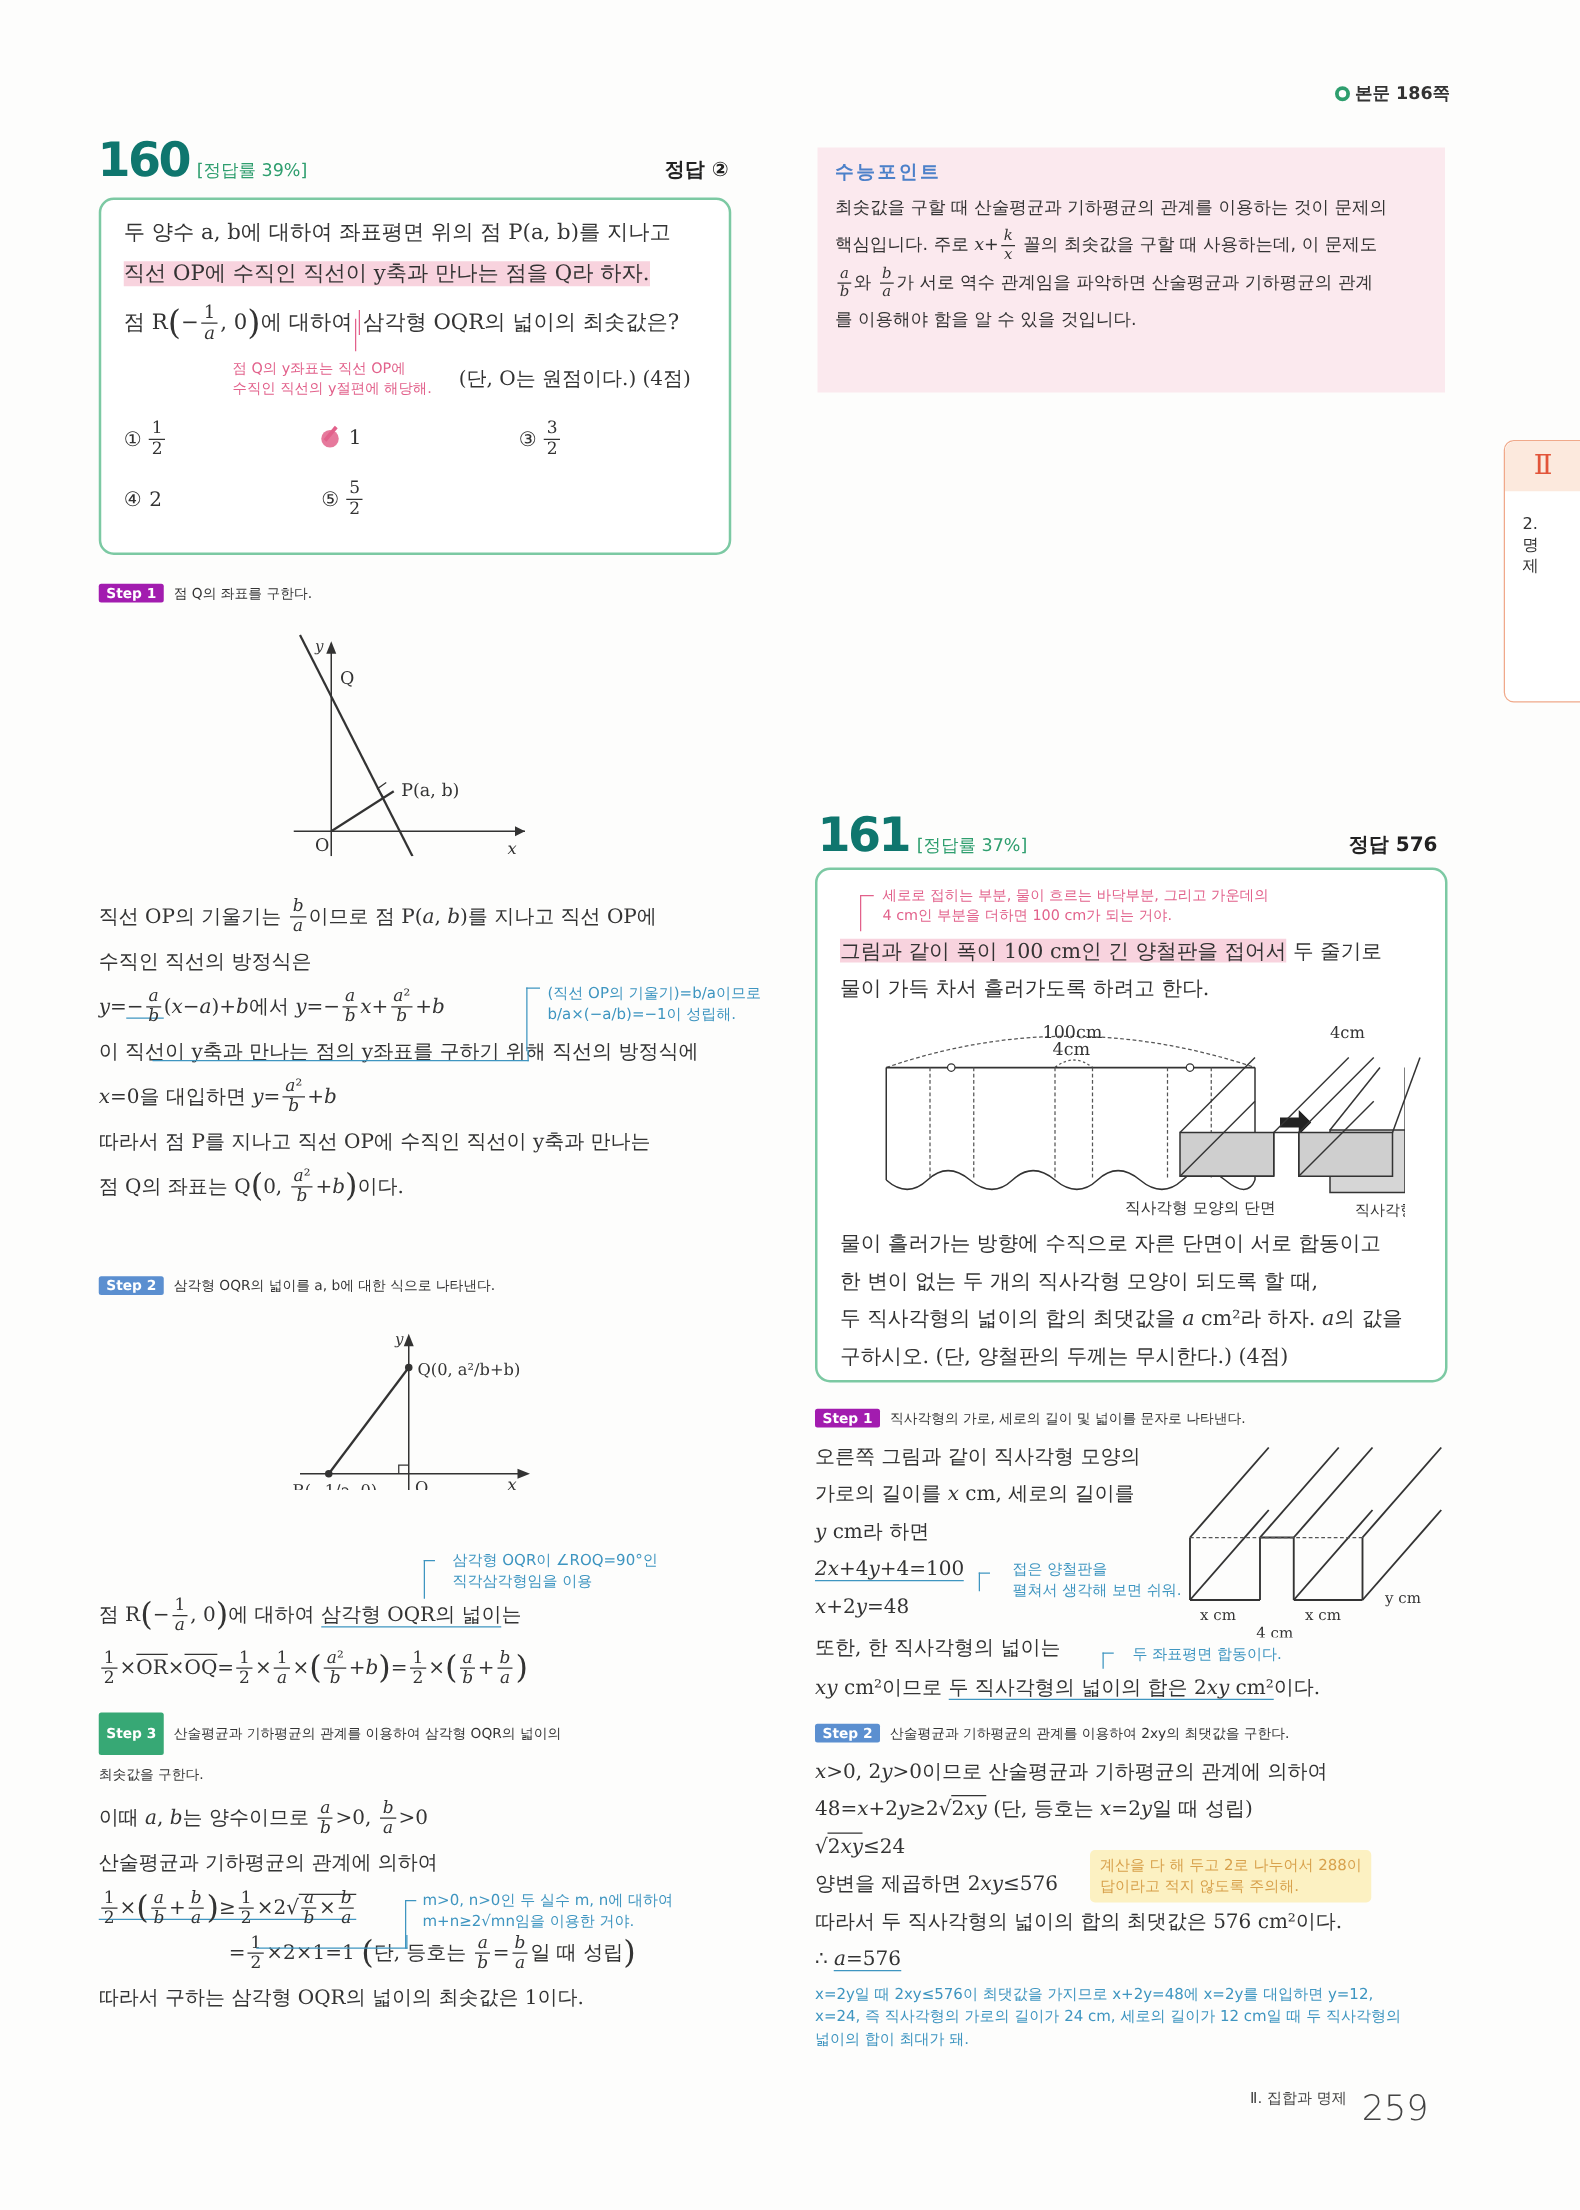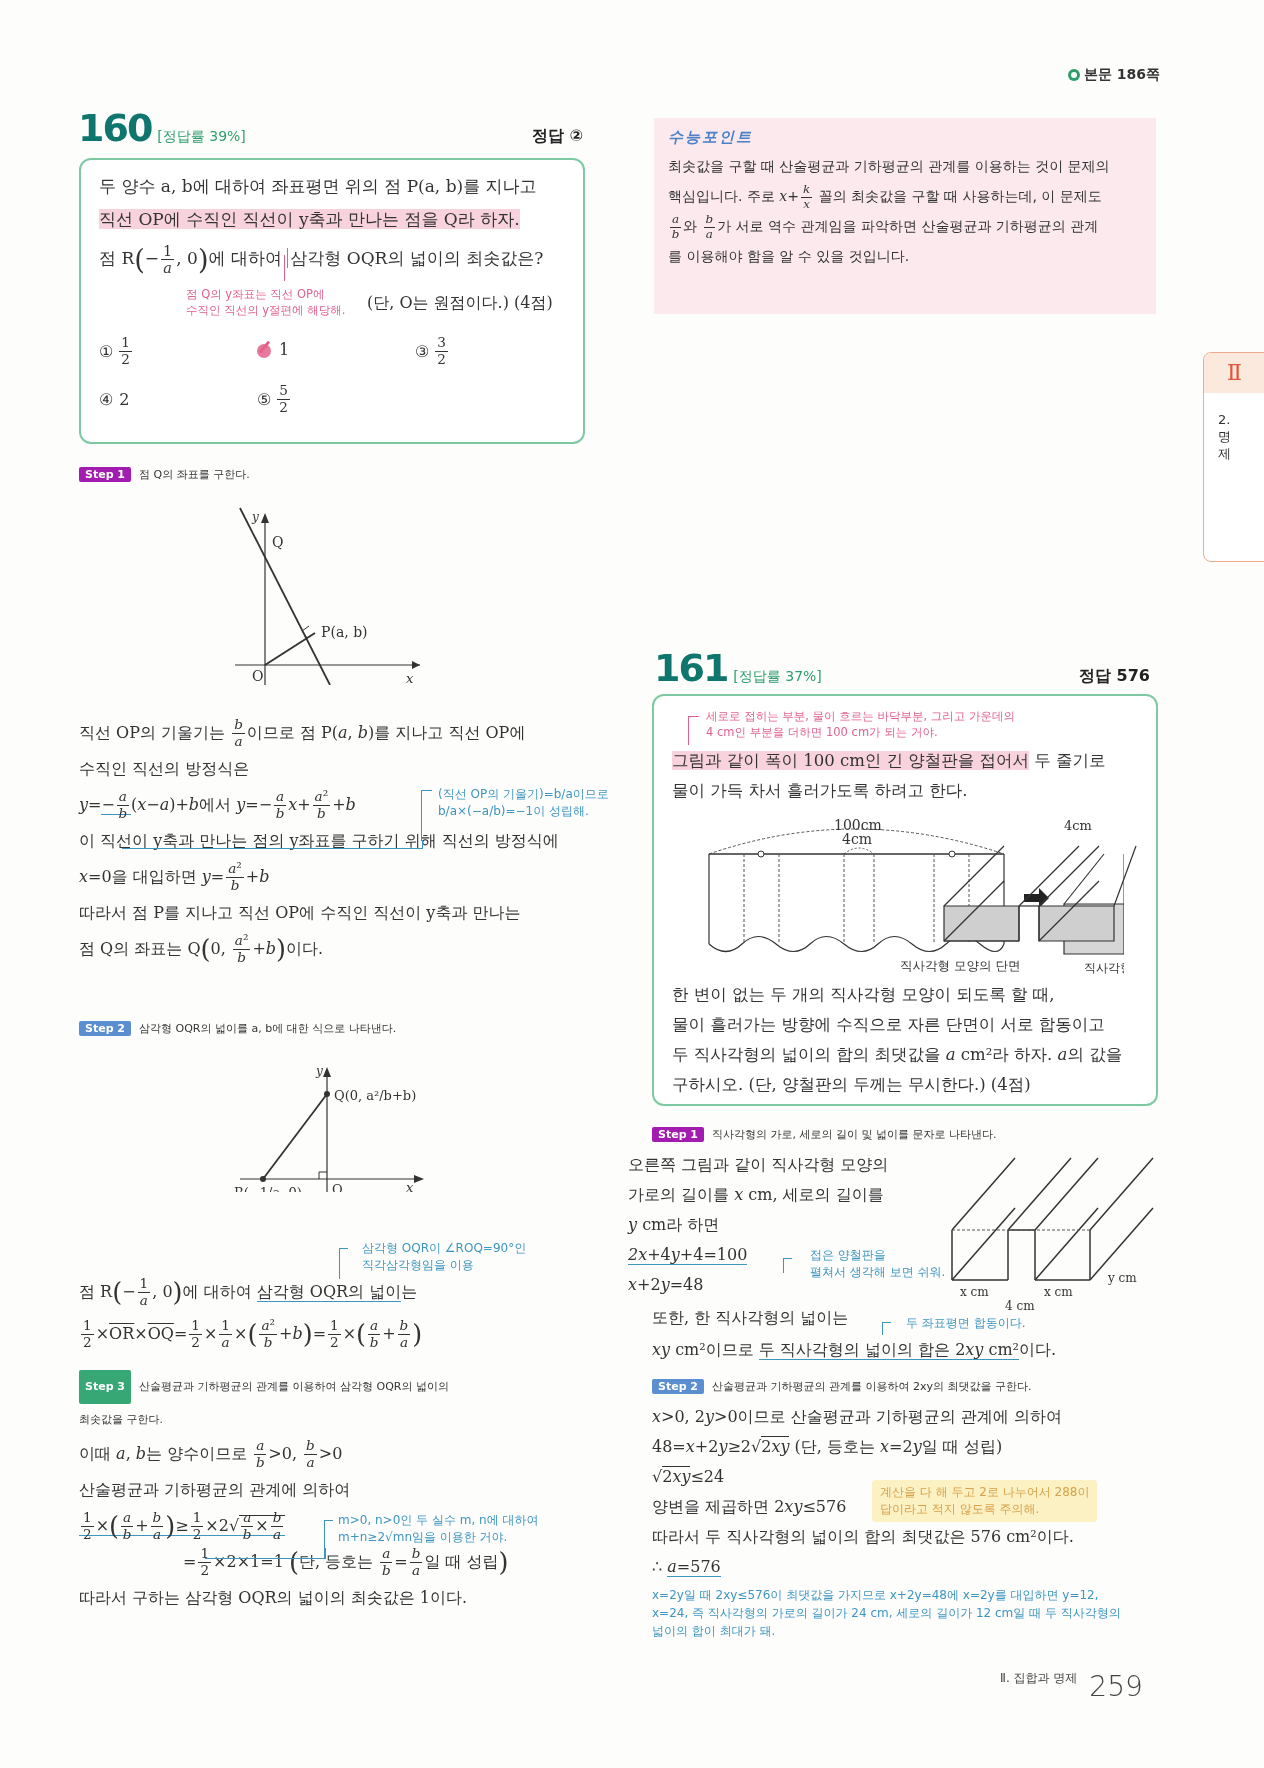--- a/index.html
+++ b/index.html
@@ -21,21 +21,21 @@
   .note-pink { color:#e2618b; font-family:"DejaVu Sans", sans-serif; font-size:11.5px; line-height:16px; }
   .note-blue { color:#3e95c0; font-family:"DejaVu Sans", sans-serif; font-size:12px; line-height:17px; }
   .step { display:inline-block; font-family:"DejaVu Sans", sans-serif; font-weight:bold; color:#fff; font-size:11px; padding:1px 6px; margin-right:8px; vertical-align:middle; border-radius:2px; }
   .step1 { background:#a21caf; }
   .step2 { background:#5b8fd0; }
   .step3 { background:#37a875; }
   .steptext { font-family:"DejaVu Sans", sans-serif; font-size:11px; color:#333; vertical-align:middle; }
   .body { font-size:16px; line-height:36px; color:#333; }
   .ul-blue { border-bottom:1.5px solid #3e95c0; }
   .point { background:#fbe9ee; }
-  .point-title { color:#4c80c9; font-family:"DejaVu Sans", sans-serif; font-weight:bold; font-size:15px; letter-spacing:2px;font-style:italic; }
+  .point-title { color:#4c80c9; font-family:"DejaVu Sans", sans-serif; font-weight:bold; font-size:15px; letter-spacing:2px; }
   .point-text { font-family:"DejaVu Sans", sans-serif; font-size:14px; line-height:30px; color:#333; }
   .side-tab { border:1px solid #f0a98a; border-radius:8px 0 0 8px; background:#fff; }
   .yellow-note { background:#fcf1c2; color:#d8a14c; font-family:"DejaVu Sans", sans-serif; font-size:12px; line-height:17px; padding:4px 8px; border-radius:4px; }
 </style>
 </head>
 <body>
 
 <div class="abs sans" style="left:1068px; top:66px; font-size:14px; font-weight:bold; color:#333; display:flex; align-items:center; gap:4px;">
   <span style="display:inline-block; width:12px; height:12px; border-radius:50%; background:#2e9e6e; position:relative;">
     <span style="position:absolute; left:3px; top:3px; width:6px; height:6px; border-radius:50%; background:#fff;"></span>
@@ -349,32 +349,32 @@
         <line x1="95" y1="90" x2="115" y2="90"></line>
       <line x1="95" y1="90" x2="95" y2="125"></line>
         <line x1="115" y1="90" x2="115" y2="125"></line>
       <line x1="20" y1="125" x2="80" y2="65"></line>
         <line x1="115" y1="125" x2="175" y2="65"></line>
     </g>
   </svg>
   <div class="abs" style="left:246px; top:262px; font-family:'DejaVu Sans',sans-serif; font-size:12.5px; color:#333;">직사각형 모양의 단면</div>
 
   <div class="abs qtext" style="left:18px; top:284px; width:475px; font-size:16.5px; line-height:30px;">
+    <div>물이 흘러가는 방향에 수직으로 자른 단면이 서로 합동이고</div>
     <div>한 변이 없는 두 개의 직사각형 모양이 되도록 할 때,</div>
-    <div>물이 흘러가는 방향에 수직으로 자른 단면이 서로 합동이고</div>
     <div>두 직사각형의 넓이의 합의 최댓값을 <i class="m">a</i> cm²라 하자. <i class="m">a</i>의 값을</div>
     <div>구하시오. (단, 양철판의 두께는 무시한다.) (4점)</div>
   </div>
 </div>
 
 <div class="abs" style="left:652px; top:1124px;">
   <span class="step step1">Step 1</span><span class="steptext">직사각형의 가로, 세로의 길이 및 넓이를 문자로 나타낸다.</span>
 </div>
 
-<div class="abs body" style="left:628px; top:1150px; width:300px; line-height:30px;">
+<div class="abs body" style="left:652px; top:1150px; width:300px; line-height:30px;">
   <div>오른쪽 그림과 같이 직사각형 모양의</div>
   <div>가로의 길이를 <i class="m">x</i> cm, 세로의 길이를</div>
   <div><i class="m">y</i> cm라 하면</div>
   <div><span class="ul-blue"><i class="m">2x</i>+4<i class="m">y</i>+4=100</span></div>
   <div><i class="m">x</i>+2<i class="m">y</i>=48</div>
 </div>
 <div class="abs" style="left:783px; top:1258px; width:8px; height:14px; border-left:1.2px solid #3e95c0; border-top:1.2px solid #3e95c0;"></div>
 <div class="abs note-blue" style="left:810px; top:1247px;">
   <div>접은 양철판을</div>
   <div>펼쳐서 생각해 보면 쉬워.</div>

